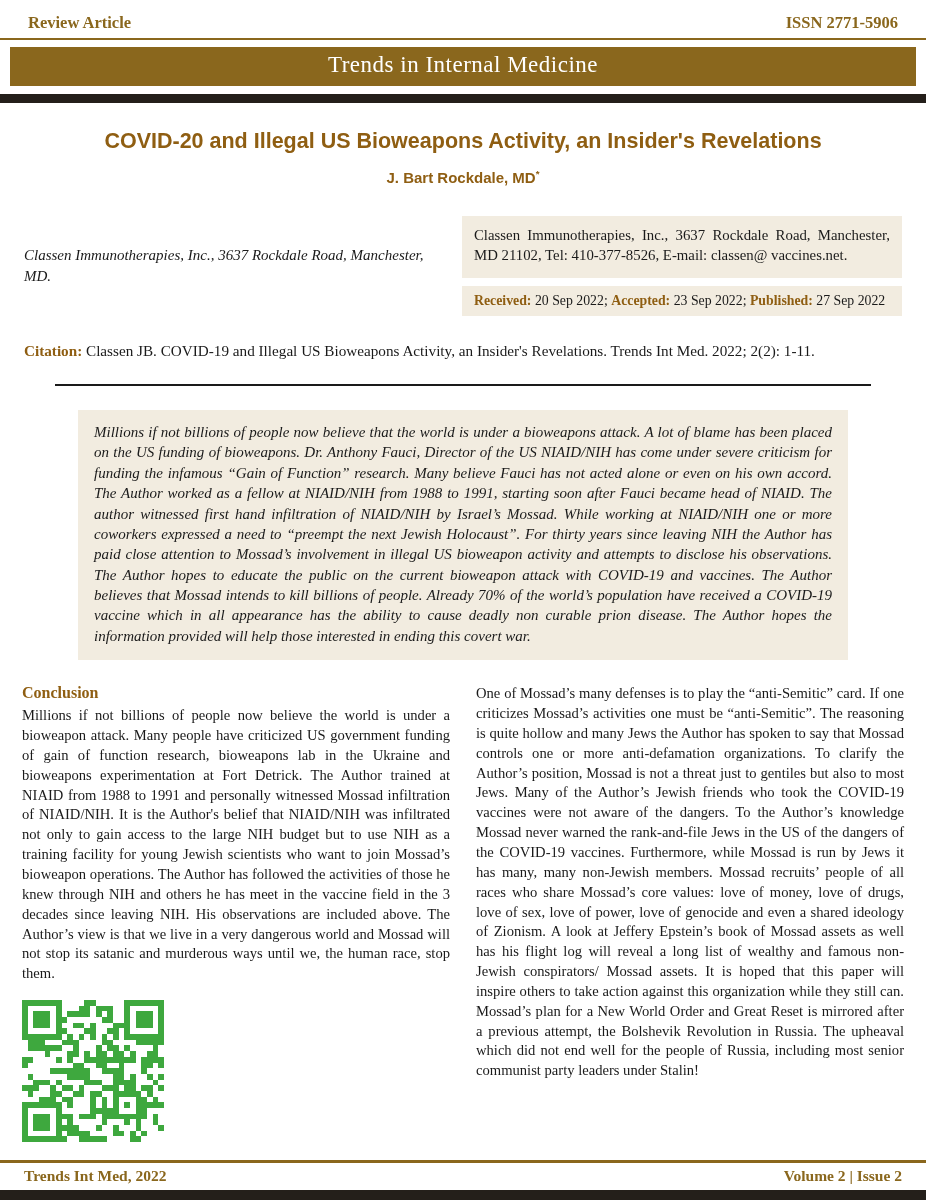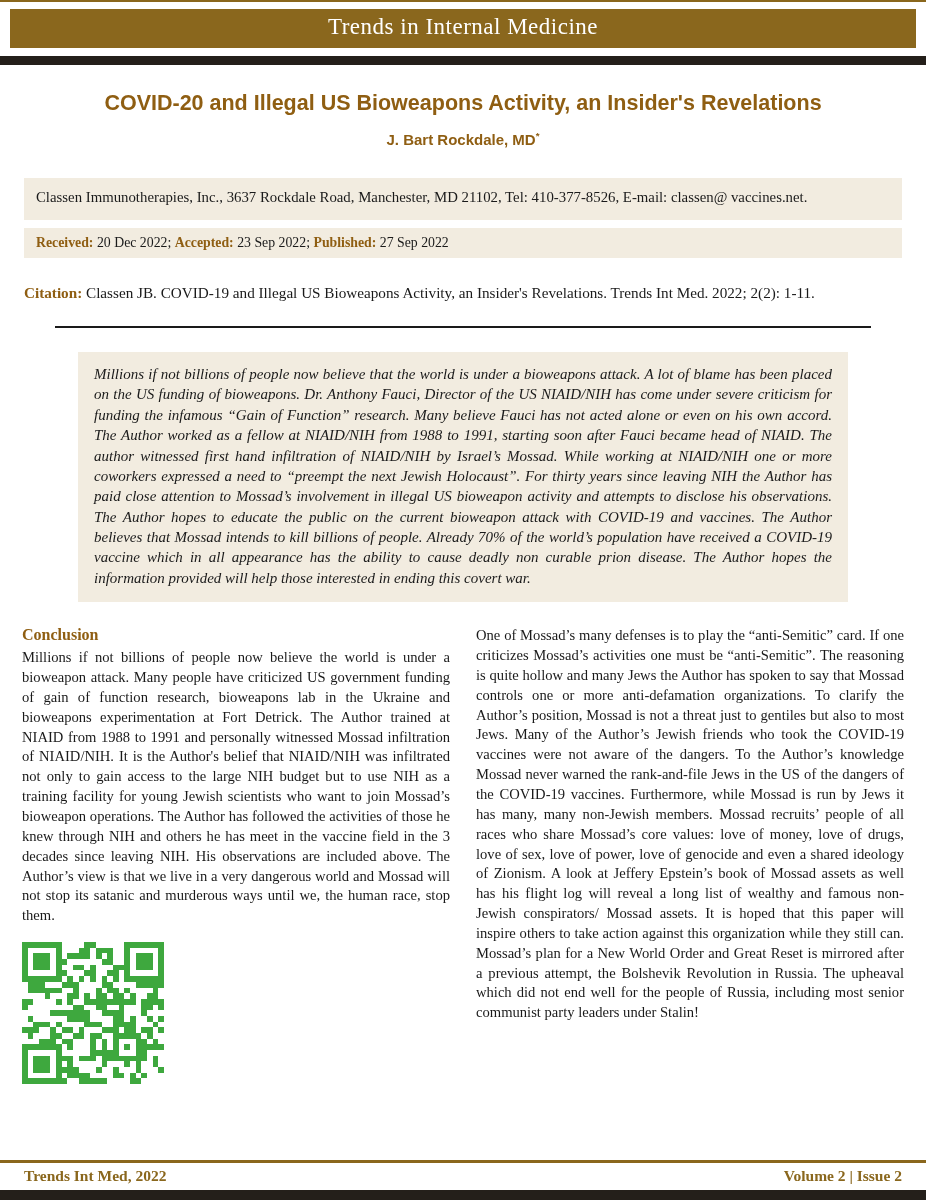--- a/index.html
+++ b/index.html
@@ -53,36 +53,41 @@
   .footer-row{display:flex;justify-content:space-between;padding:4px 24px 5px;
     color:var(--brand-brown);font-weight:bold;font-size:15.5px;}
   .bottom-bar{height:10px;background:var(--dark-bar);}
   sup{font-size:0.65em;}
 </style>
 </head>
 <body>
 
 <div class="page">
 
+  <div class="top-row">
+    <span>Review Article</span>
+    <span>ISSN 2771-5906</span>
+  </div>
   <div class="top-rule"></div>
 
   <div class="banner">Trends in Internal Medicine</div>
   <div class="dark-bar"></div>
 
   <h1 class="title">COVID-20 and Illegal US Bioweapons Activity, an Insider's Revelations</h1>
   <div class="author"><span>J. Bart Rockdale, MD</span><sup>*</sup></div>
 
   <div class="info-row">
+    <div class="affiliation">Classen Immunotherapies, Inc., 3637 Rockdale Road, Manchester, MD.</div>
     <div class="corr-col">
       <div class="corr-box">
         <div class="corr-text">Classen Immunotherapies, Inc., 3637 Rockdale Road, Manchester, MD 21102, Tel: 410-377-8526, E-mail: classen@ vaccines.net.</div>
       </div>
       <div class="dates-box">
         <span class="dl">Received:</span>
-        <span>20 Dec 2022;</span>
+        <span>20 Sep 2022;</span>
         <span class="dl">Accepted:</span>
         <span>23 Sep 2022;</span>
         <span class="dl">Published:</span>
         <span>27 Sep 2022</span>
       </div>
     </div>
   </div>
 
   <div class="citation">
     <span class="cl">Citation:</span>

